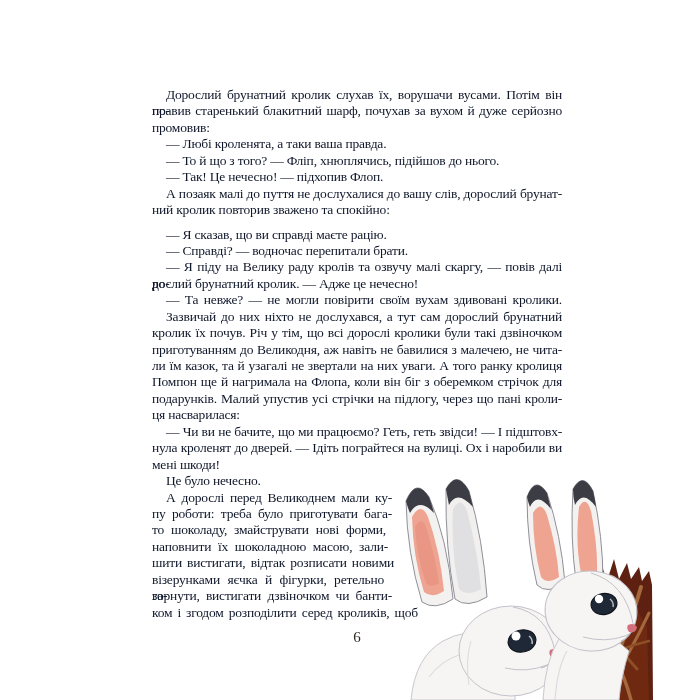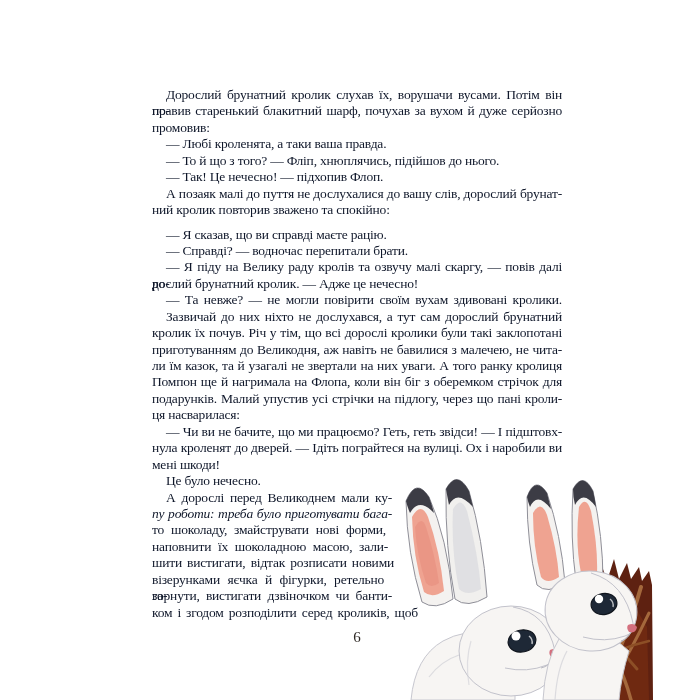--- a/index.html
+++ b/index.html
@@ -34,32 +34,32 @@
       <div class="ln ind end" style="width: 410px;">— То й що з того? — Фліп, хнюплячись, підійшов до нього.</div>
       <div class="ln ind end" style="width: 410px;">— Так! Це нечесно! — підхопив Флоп.</div>
       <div class="ln ind" style="width: 410px;">А позаяк малі до пуття не дослухалися до вашу слів, дорослий брунат-</div>
       <div class="ln end" style="width: 410px;">ний кролик повторив зважено та спокійно:</div>
       <div class="ln ind end" style="width: 410px; margin-top: 8px;">— Я сказав, що ви справді маєте рацію.</div>
       <div class="ln ind end" style="width: 410px;">— Справді? — водночас перепитали брати.</div>
       <div class="ln ind" style="width: 410px;">— Я піду на Велику раду кролів та озвучу малі скаргу, — повів далі до-</div>
       <div class="ln end" style="width: 410px;">рослий брунатний кролик. — Адже це нечесно!</div>
       <div class="ln ind" style="width: 410px;">— Та невже? — не могли повірити своїм вухам здивовані кролики.</div>
       <div class="ln ind" style="width: 410px;">Зазвичай до них ніхто не дослухався, а тут сам дорослий брунатний</div>
-      <div class="ln" style="width: 410px;">кролик їх почув. Річ у тім, що всі дорослі кролики були такі заклопотані</div>
+      <div class="ln" style="width: 410px;">кролик їх почув. Річ у тім, що всі дорослі кролики були такі дзвіночком</div>
       <div class="ln" style="width: 410px;">приготуванням до Великодня, аж навіть не бавилися з малечею, не чита-</div>
       <div class="ln" style="width: 410px;">ли їм казок, та й узагалі не звертали на них уваги. А того ранку кролиця</div>
       <div class="ln" style="width: 410px;">Помпон ще й нагримала на Флопа, коли він біг з оберемком стрічок для</div>
       <div class="ln" style="width: 410px;">подарунків. Малий упустив усі стрічки на підлогу, через що пані кроли-</div>
       <div class="ln end" style="width: 410px;">ця насварилася:</div>
       <div class="ln ind" style="width: 410px;">— Чи ви не бачите, що ми працюємо? Геть, геть звідси! — І підштовх-</div>
       <div class="ln" style="width: 410px;">нула кроленят до дверей. — Ідіть пограйтеся на вулиці. Ох і наробили ви</div>
       <div class="ln end" style="width: 410px;">мені шкоди!</div>
       <div class="ln ind end" style="width: 410px;">Це було нечесно.</div>
       <div class="ln ind" style="width: 240px;">А дорослі перед Великоднем мали ку-</div>
-      <div class="ln" style="width: 240px; font-style: italic;">пу роботи: треба було приготувати бага-</div>
+      <div class="ln" style="width: 240px;">пу роботи: треба було приготувати бага-</div>
       <div class="ln" style="width: 234px;">то шоколаду, змайструвати нові форми,</div>
       <div class="ln" style="width: 236px;">наповнити їх шоколадною масою, зали-</div>
       <div class="ln" style="width: 242px;">шити вистигати, відтак розписати новими</div>
       <div class="ln" style="width: 232px;">візерунками яєчка й фігурки, ретельно за-</div>
       <div class="ln" style="width: 240px;">горнути, вистигати дзвіночком чи банти-</div>
       <div class="ln" style="width: 266px;">ком і згодом розподілити серед кроликів, щоб</div>
     </div>
 
   <div class="folio">6</div>
 

